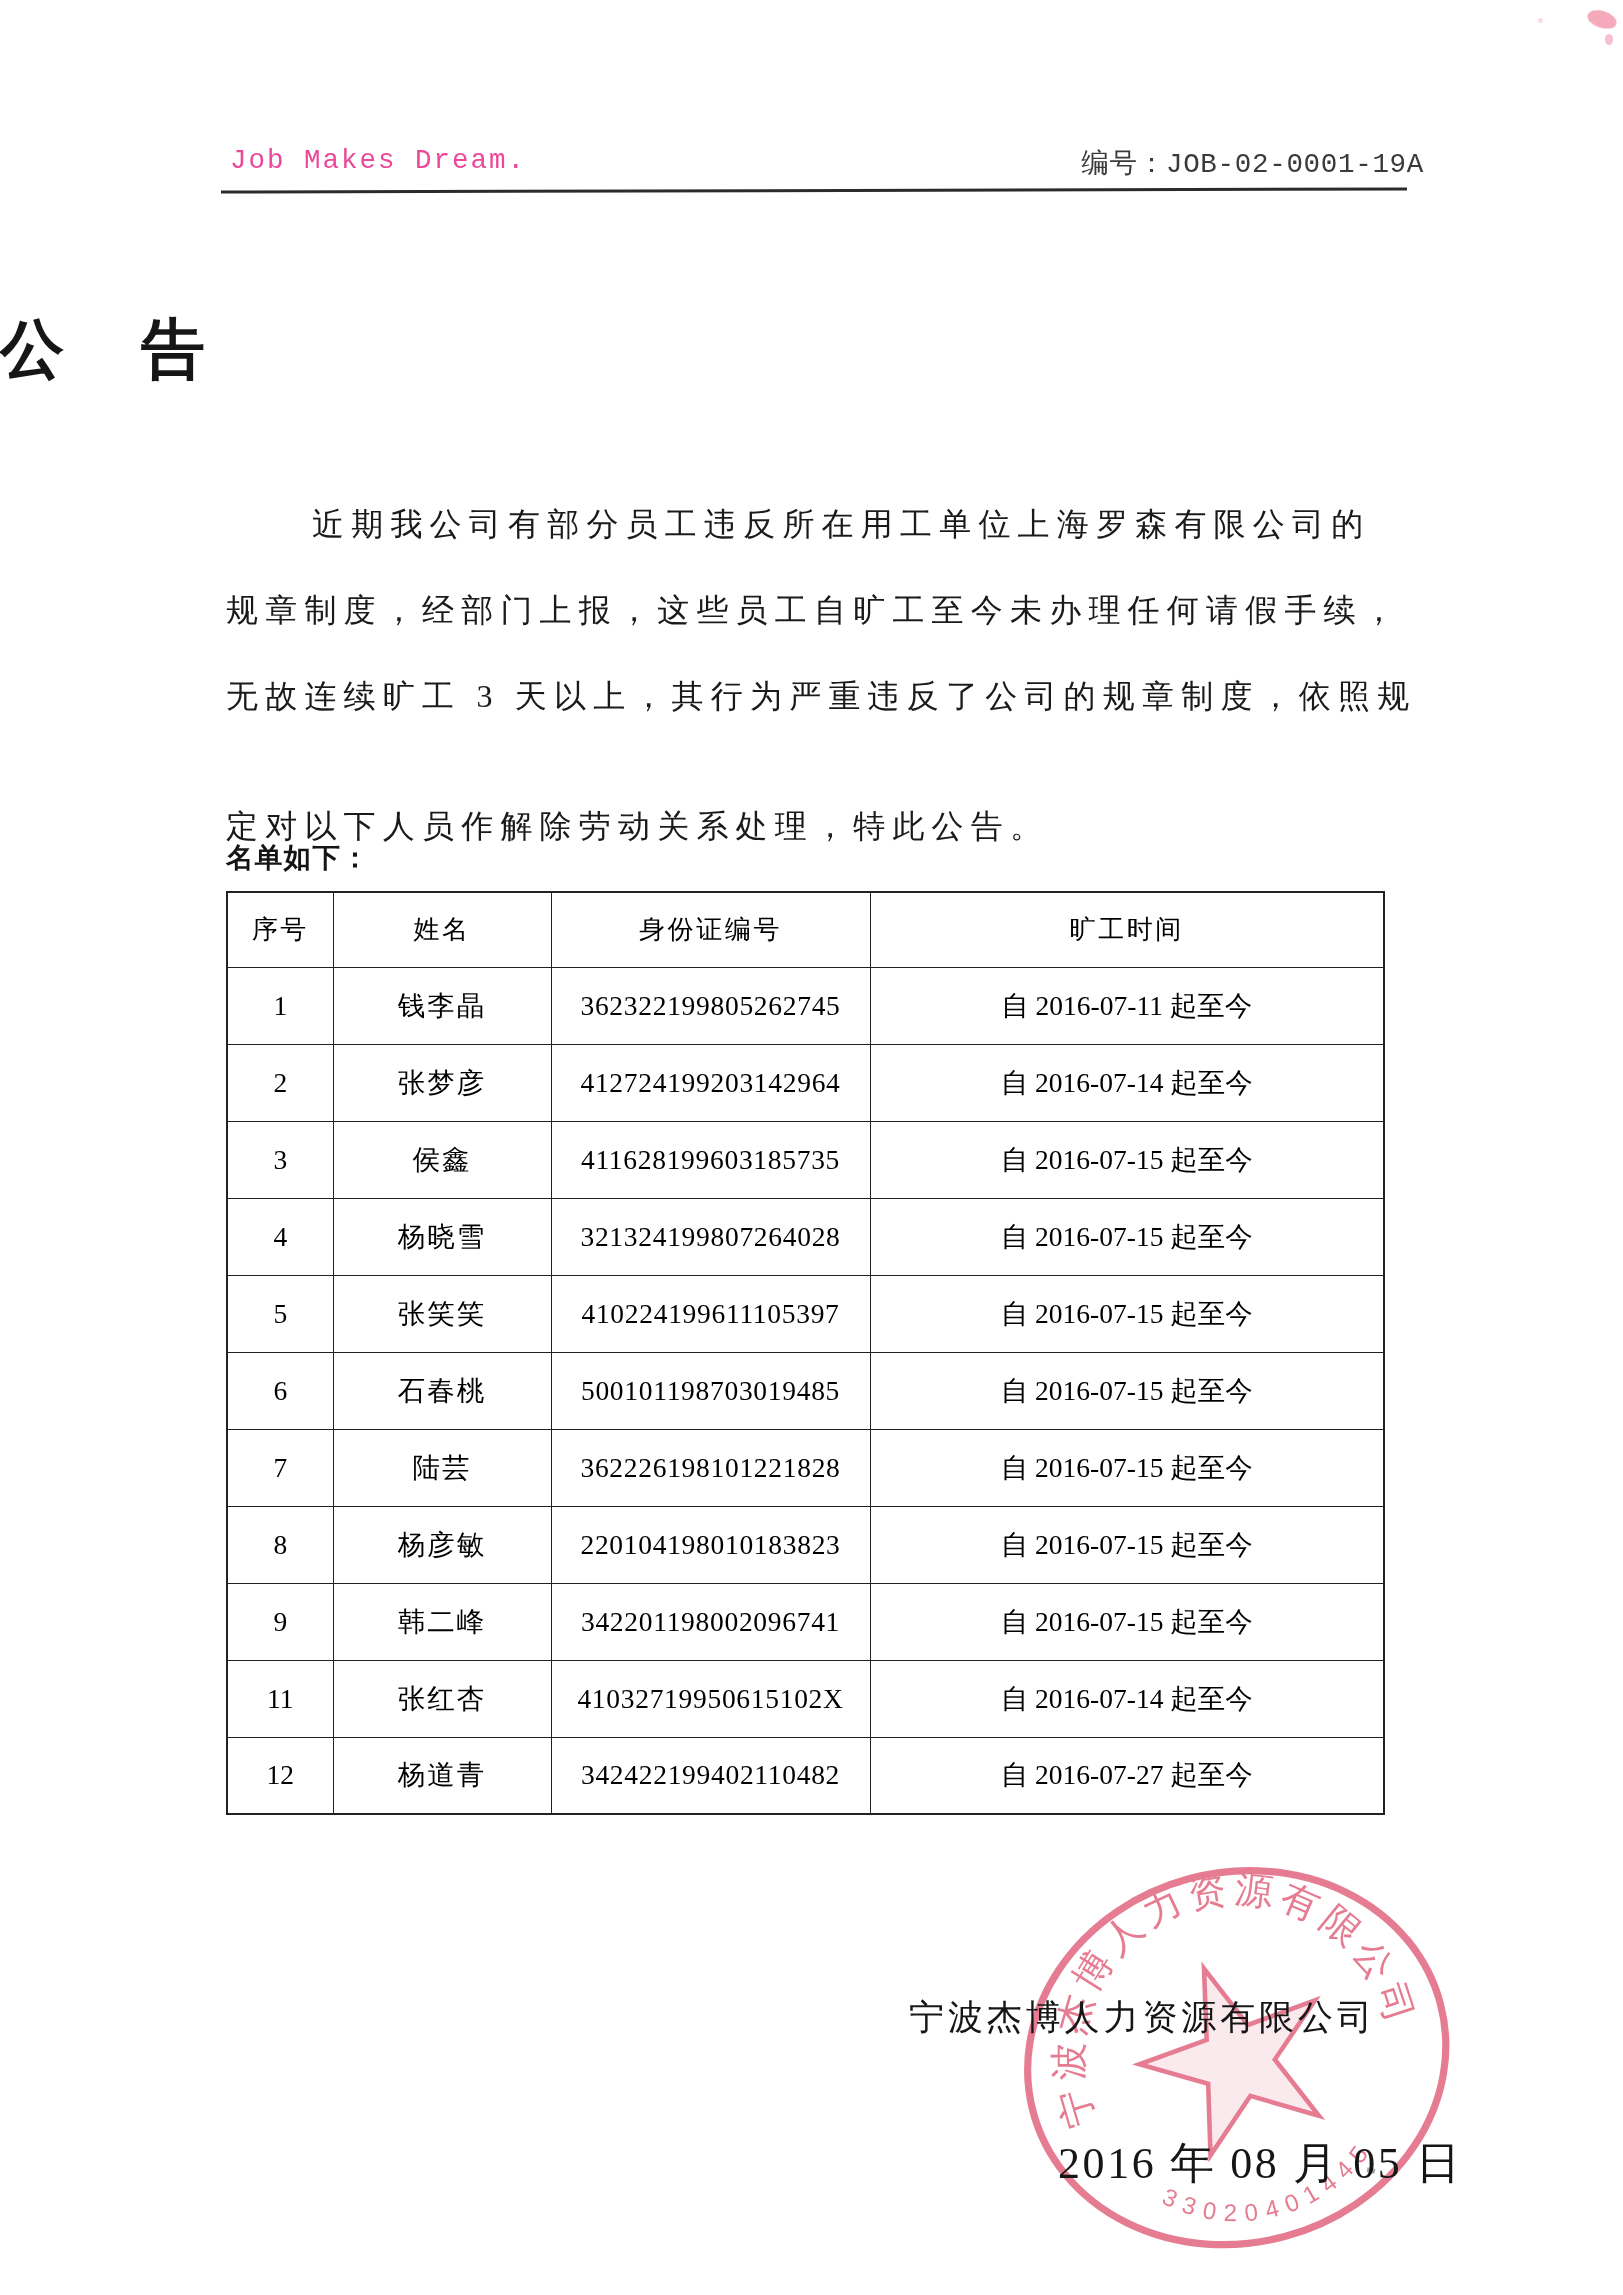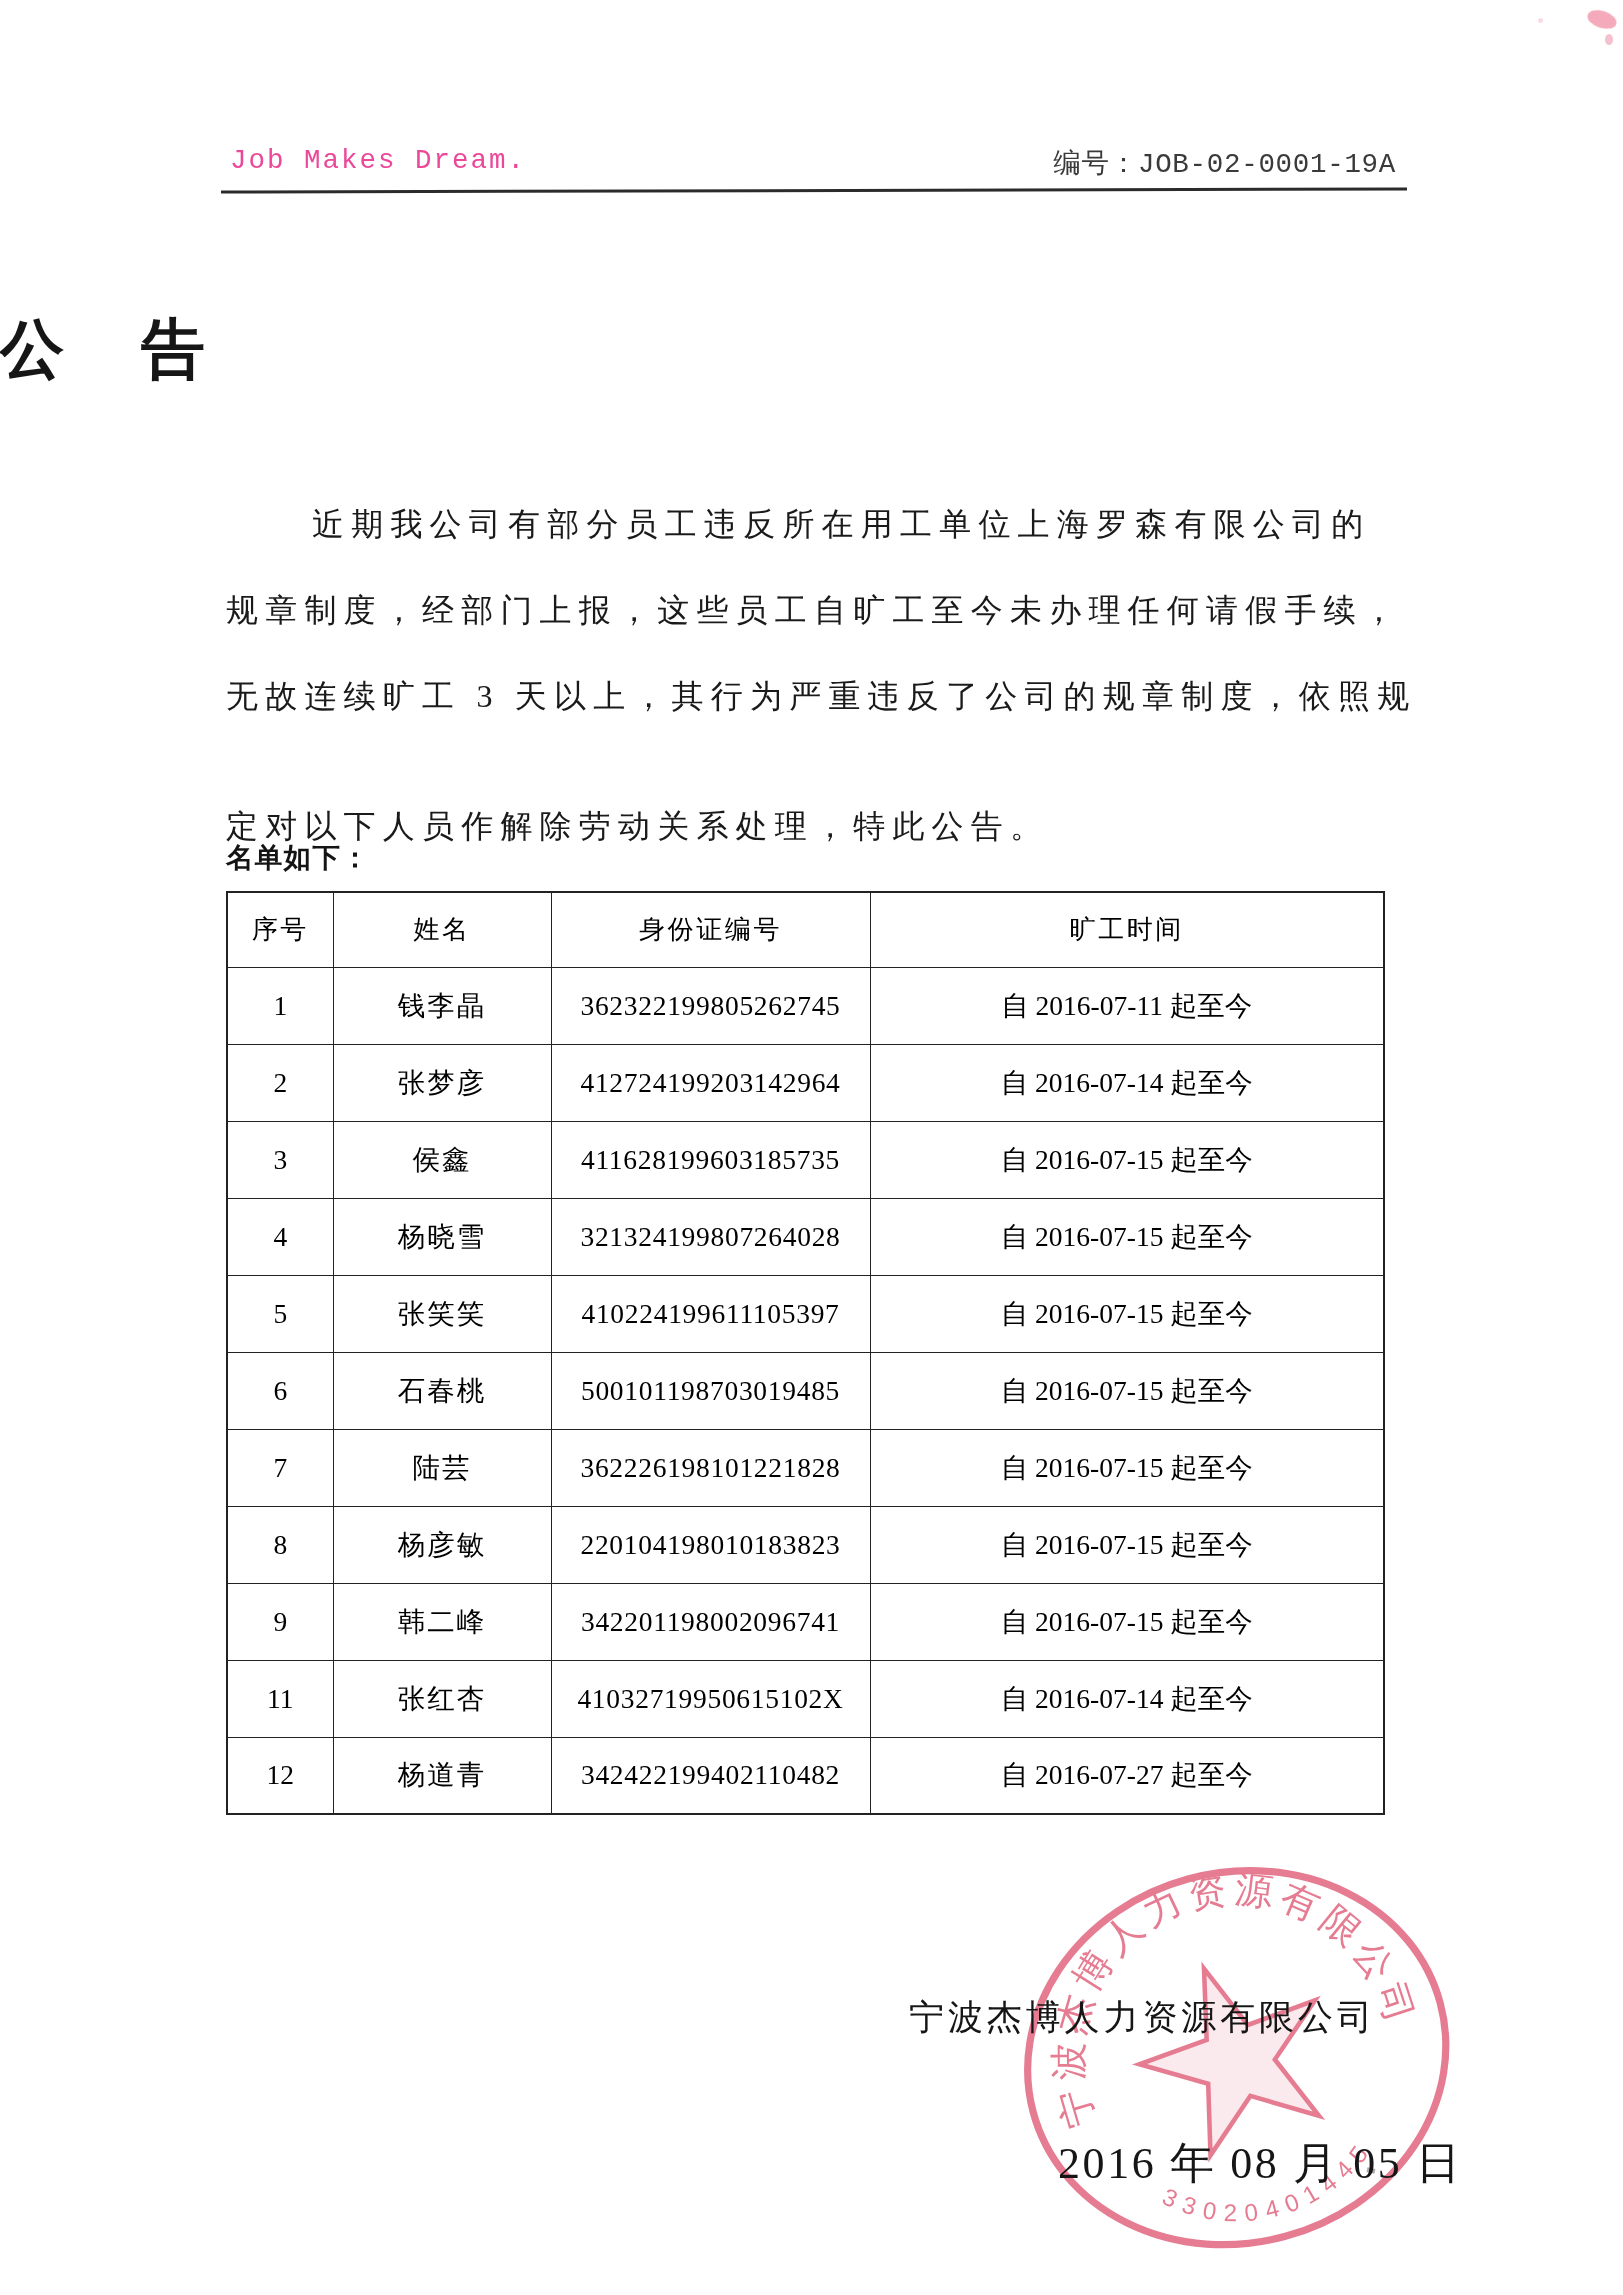--- a/index.html
+++ b/index.html
@@ -12,21 +12,21 @@
     color:#1e1e1e;
   }
   
   .hdr-left{
     position:absolute;left:230px;top:145px;
     font-family:"Liberation Mono","DejaVu Sans Mono",monospace;
     font-size:27.5px;letter-spacing:2px;color:#ec4899;
     white-space:nowrap;
   }
   .hdr-right{
-    position:absolute;right:227px;top:145px;
+    position:absolute;right:199px;top:145px;
     font-family:"Liberation Mono","DejaVu Sans Mono",monospace;
     font-size:27.5px;letter-spacing:0.7px;color:#3a3a3a;
     white-space:nowrap;
   }
   .hdr-rule{
     position:absolute;left:221px;top:189px;width:1186px;height:3.3px;
     background:#2b2b2b;transform:rotate(-0.15deg);
   }
   
   .title{

